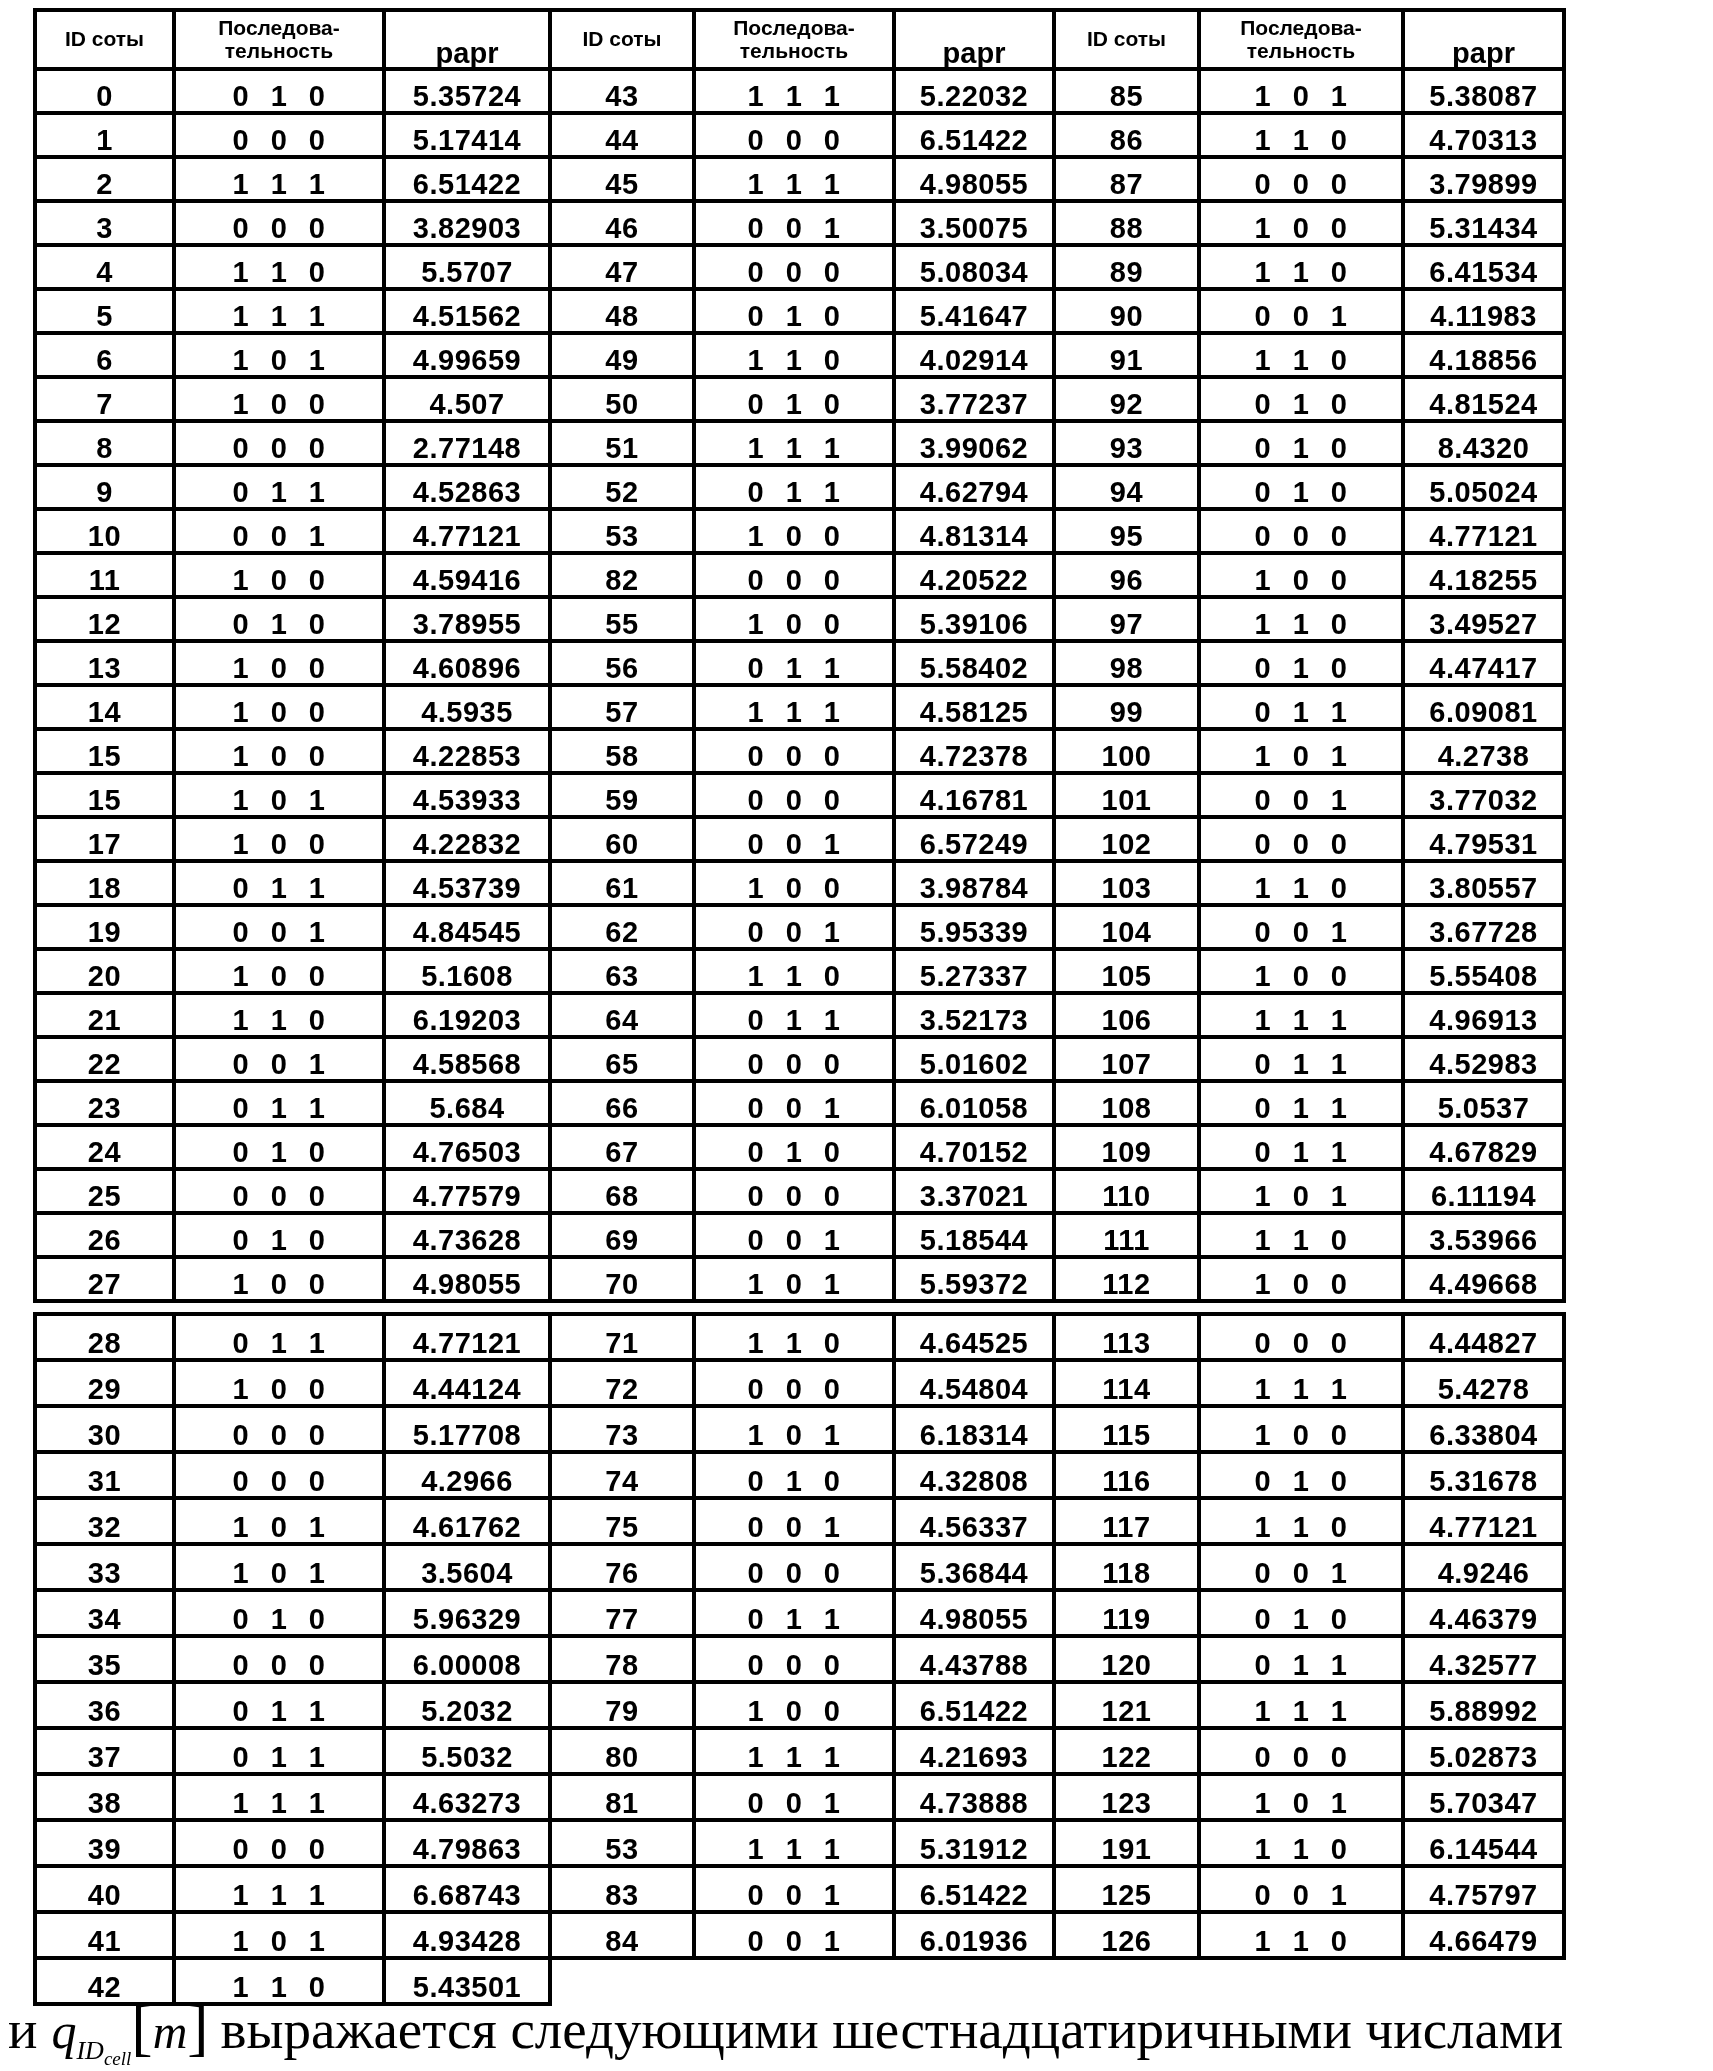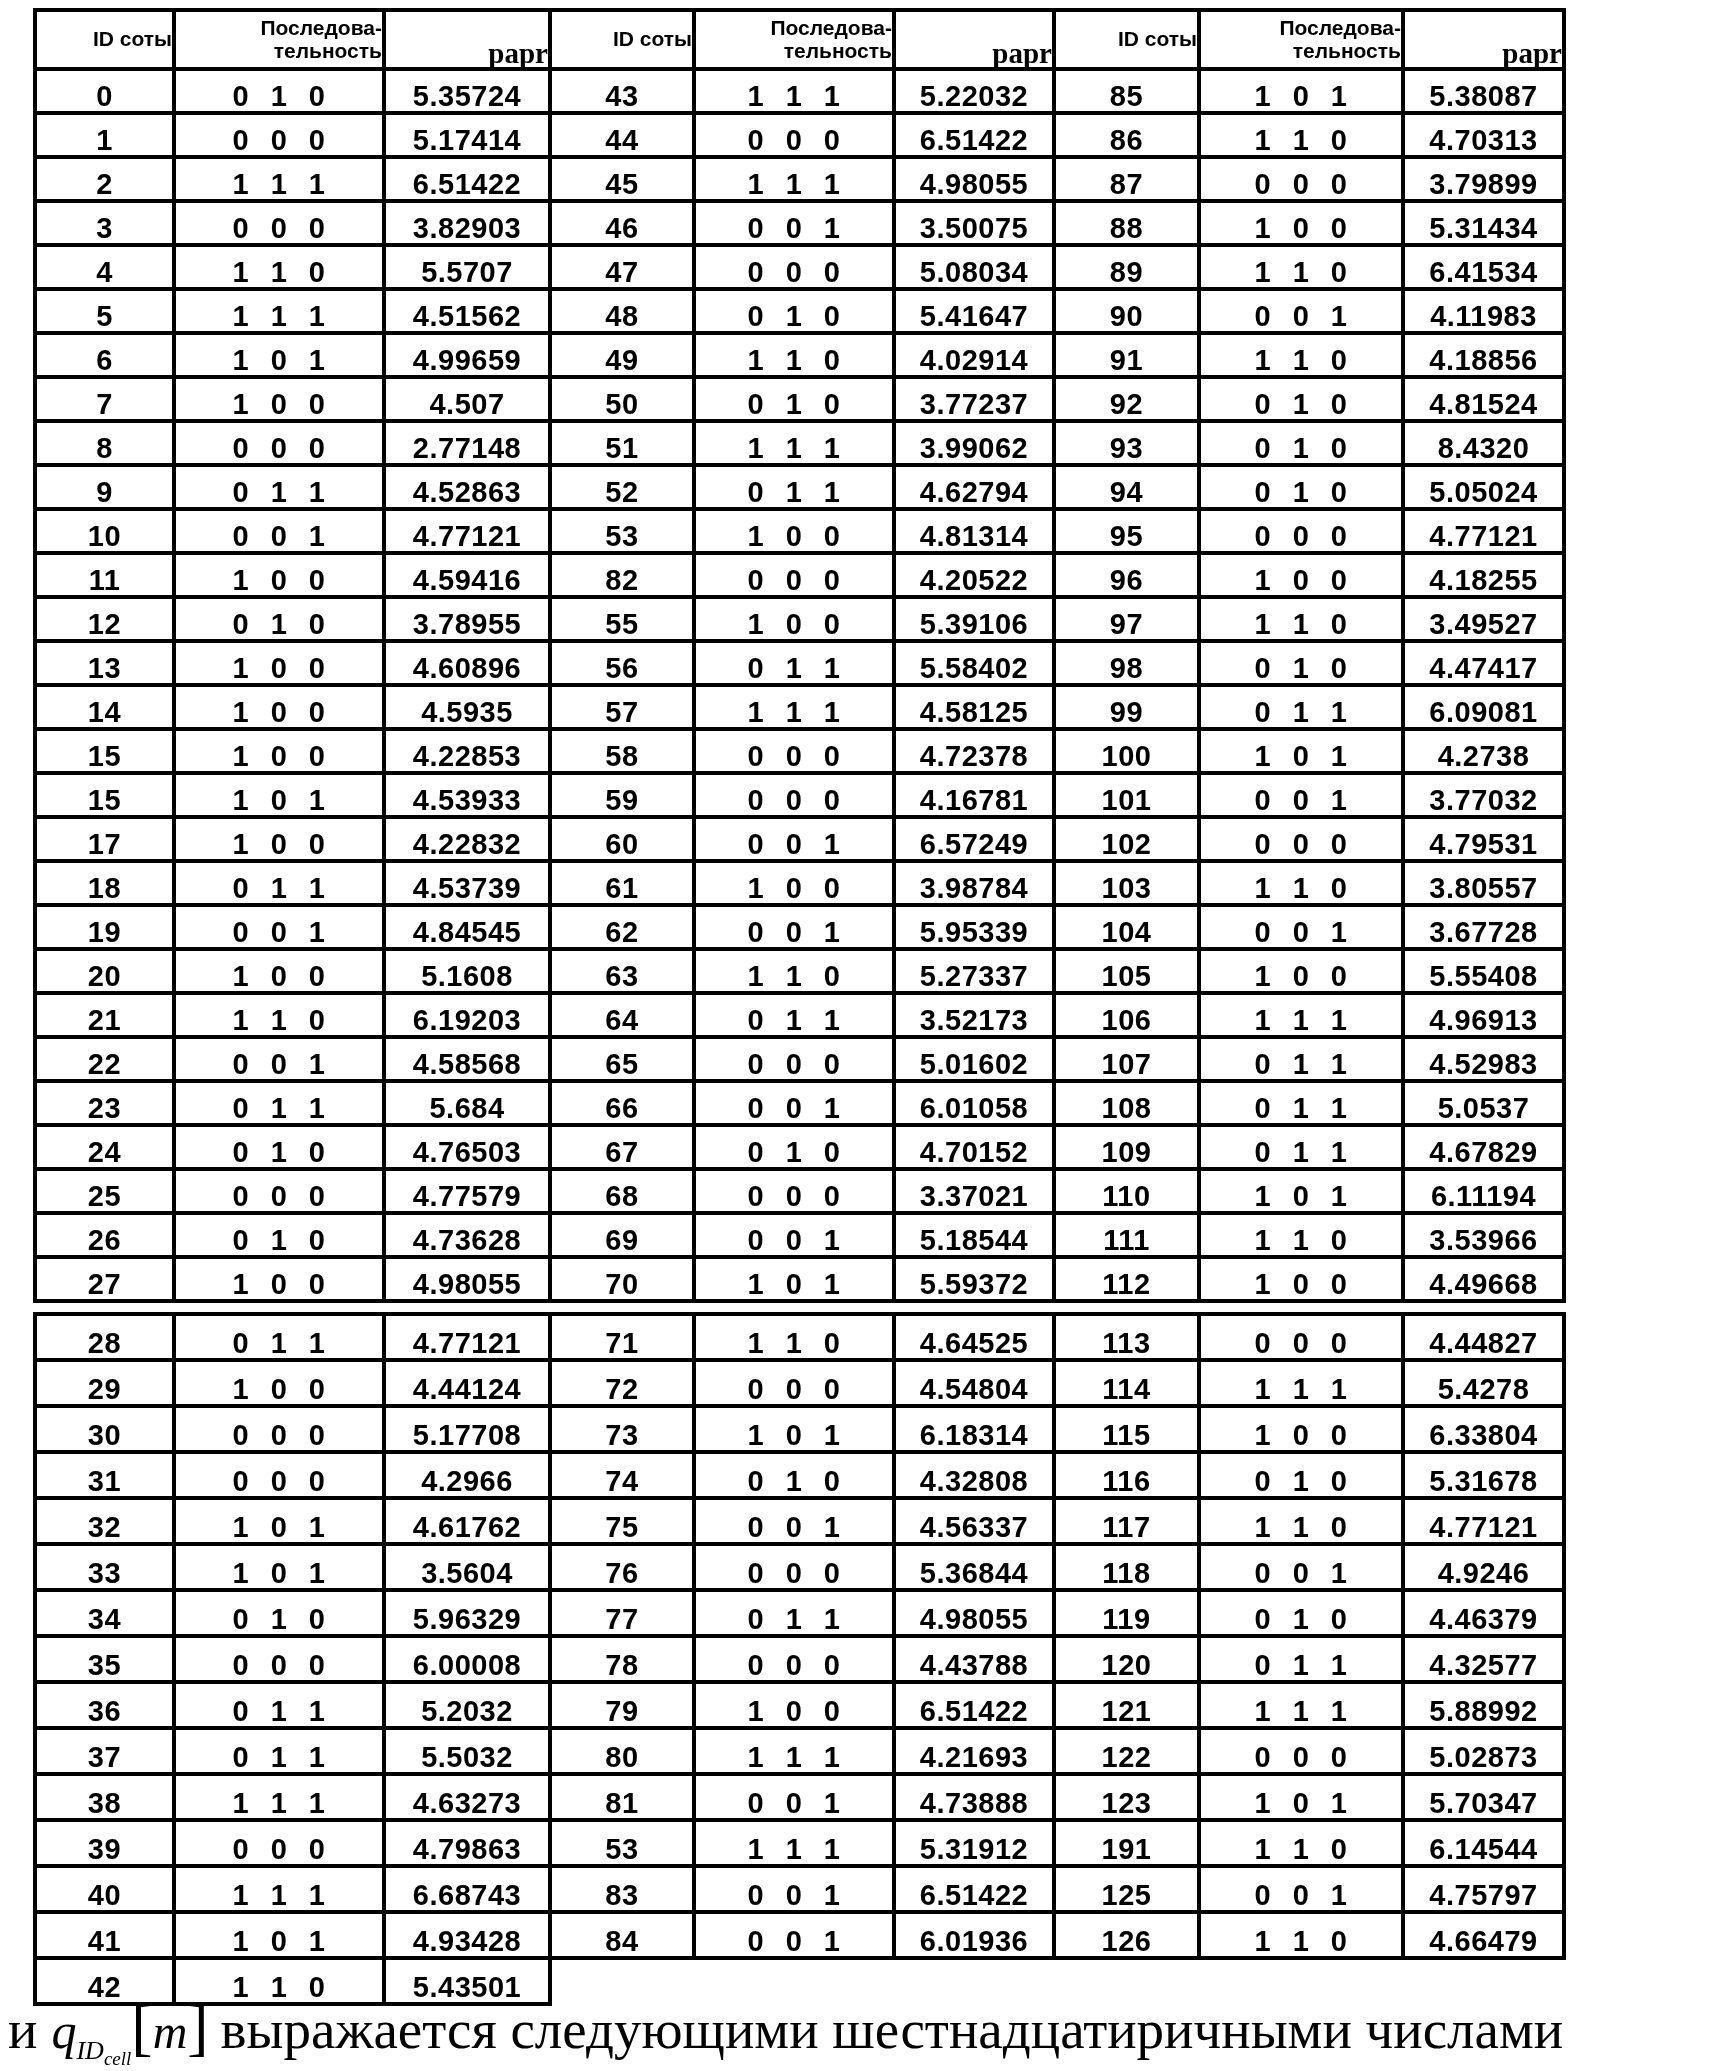--- a/index.html
+++ b/index.html
@@ -10,23 +10,23 @@
   table.papr-table {
     position:absolute; left:33px; border-collapse:collapse; table-layout:fixed;
     width:1529px; background:#fff;
   }
   #table1 { top:8px; }
   #table2 { top:1312px; width:1529px; }
   .papr-table th, .papr-table td {
     border:4px solid #000; padding:0; text-align:center; overflow:hidden;
   }
   .papr-table th {
-    height:54px; font-size:21px; line-height:1.08; font-weight:bold; vertical-align:middle;text-align:right;
+    height:54px; font-size:21px; line-height:1.08; font-weight:bold; vertical-align:middle;
   }
-  th.h-papr { font-size:29px; vertical-align:bottom; padding-bottom:1px; line-height:0.85;font-family:Liberation Serif, serif; }
+  th.h-papr { font-size:29px; vertical-align:bottom; padding-bottom:1px; line-height:0.85; }
   #table1 td { height:39px; }
   #table2 td { height:41px; }
   .papr-table td {
     font-size:29px; font-weight:bold; vertical-align:bottom; line-height:0.92;
     padding-bottom:1px; letter-spacing:0.5px;
   }
   td.seq { word-spacing:13px; }
   td.blank { border:none; background:#fff; }
   .caption {
     position:absolute; left:8px; top:1992px; width:1700px; white-space:nowrap;

